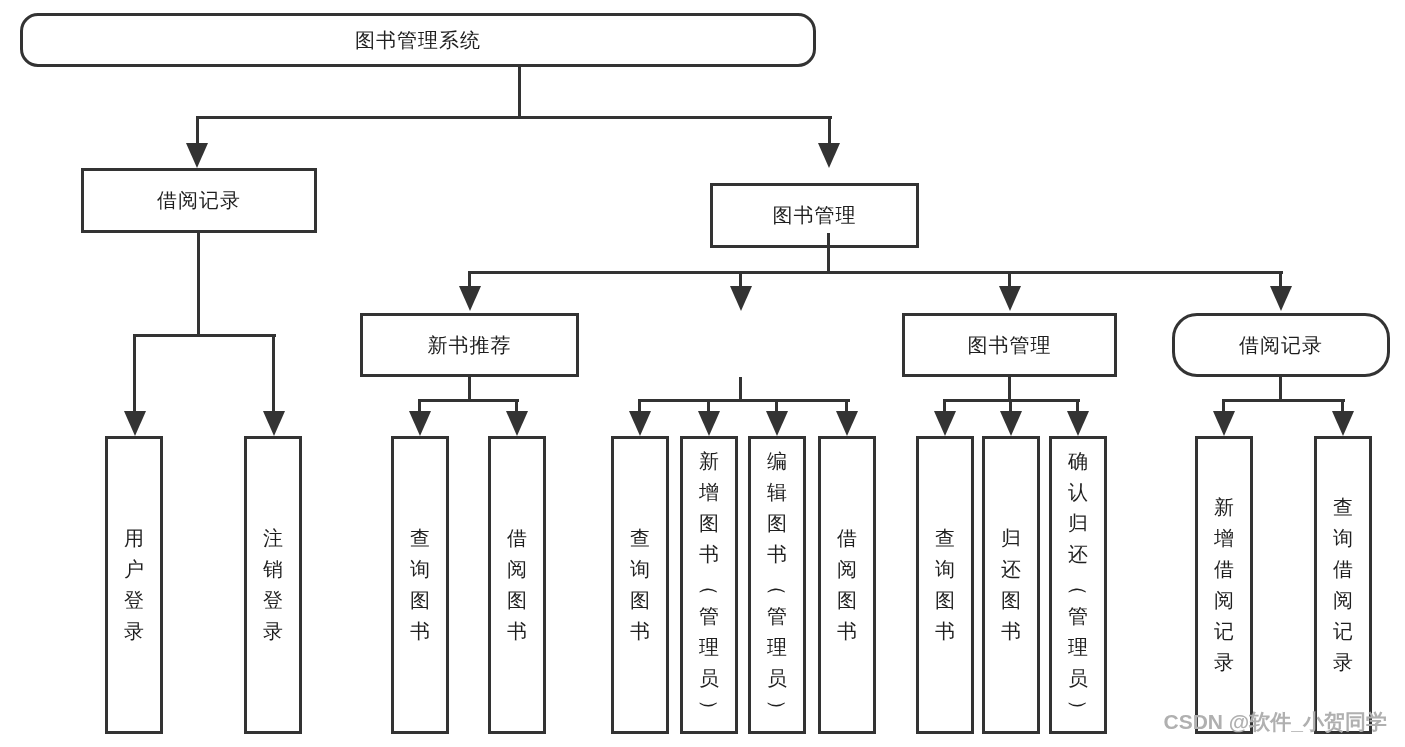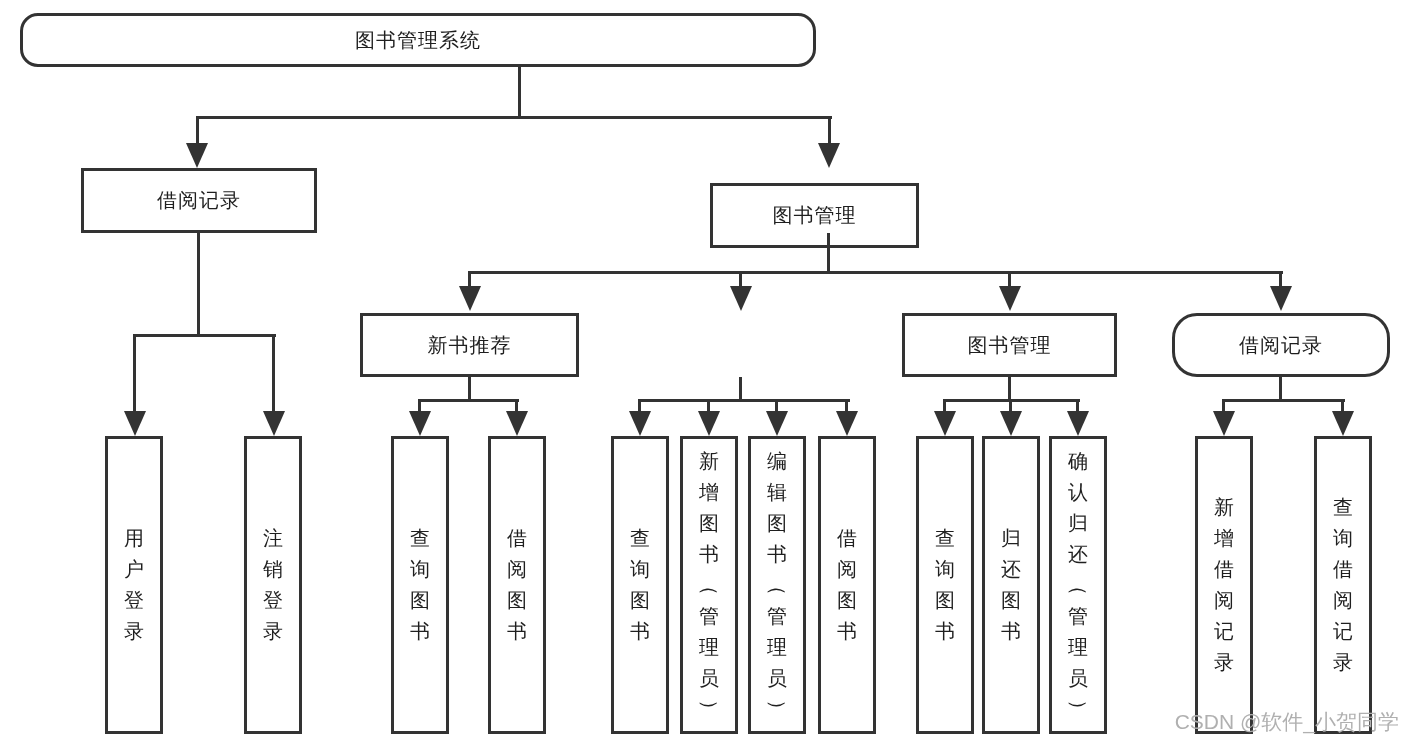--- a/index.html
+++ b/index.html
@@ -29,22 +29,22 @@
   .vchar.rot{transform:rotate(90deg);}
   .hline,.vline{position:absolute;background:var(--line);}
   .hline{height:3px;}
   .vline{width:3px;}
   .arrow{
     position:absolute;width:0;height:0;
     border-left:11px solid transparent;border-right:11px solid transparent;
     border-top:25px solid var(--line);
   }
   .watermark{
-    position:absolute;right:6px;top:708px;color:var(--watermark);
-    font-size:21px;white-space:nowrap;z-index:5;
+    position:absolute;right:18px;top:708px;color:var(--watermark);
+    font-size:21px;white-space:nowrap;z-index:5;font-weight:bold;
   }
 </style>
 </head>
 <body>
 
 <div class="canvas">
 
   <div class="node" style="left:20px;top:13px;width:796px;height:54px;border-radius:18px;">图书管理系统</div>
 
   <div class="vline" style="left:518px;top:67px;height:50px;"></div>

